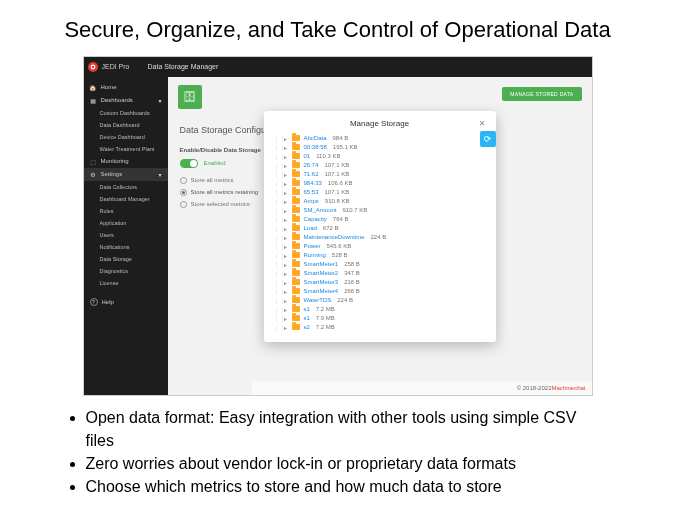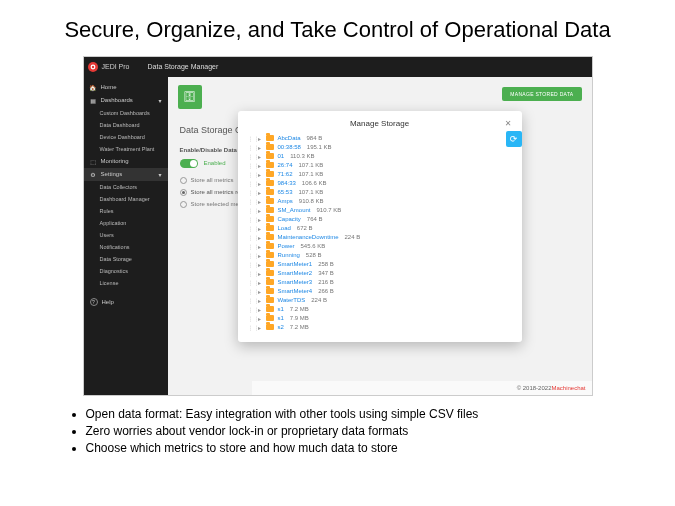--- a/index.html
+++ b/index.html
@@ -27,38 +27,38 @@
   .toggle-row { position: absolute; top: 82px; left: 12px; display: flex; align-items: center; gap: 6px; }
   .toggle { width: 18px; height: 9px; background: #4caf50; border-radius: 5px; position: relative; cursor: pointer; }
   .toggle::after { content: ""; position: absolute; top: 1px; left: 10px; width: 7px; height: 7px; background: #fff; border-radius: 50%; }
   .toggle-text { font-size: 6px; color: #4caf50; }
   .radio-row { position: absolute; left: 12px; display: flex; align-items: center; gap: 4px; font-size: 6px; color: #777; }
   .radio-row .r { width: 7px; height: 7px; border: 1px solid #999; border-radius: 50%; display: inline-block; position: relative; }
   .radio-row.sel .r::after { content: ""; position: absolute; top: 1px; left: 1px; width: 3px; height: 3px; background: #666; border-radius: 50%; }
   .radio-row.sel { color: #555; }
   .radio-row .tag { font-size: 5px; color: #aaa; margin-left: 2px; }
   
-  .modal { position: absolute; top: 34px; left: 50%; transform: translateX(-50%); width: 284px; background: #fff; box-shadow: 0 4px 14px rgba(0,0,0,.25); border-radius: 3px; padding: 8px 10px 10px; z-index: 5; }
+  .modal { position: absolute; top: 34px; left: 50%; transform: translateX(-50%); width: 232px; background: #fff; box-shadow: 0 4px 14px rgba(0,0,0,.25); border-radius: 3px; padding: 8px 10px 10px; z-index: 5; }
   .modal-head { display: flex; align-items: center; justify-content: center; position: relative; margin-bottom: 6px; }
   .modal-title { font-size: 8px; color: #333; }
   .modal-close { position: absolute; right: 0; top: 0; font-size: 8px; color: #888; cursor: pointer; }
   .modal-refresh { position: absolute; right: 0; top: 20px; width: 16px; height: 16px; background: #29b6f6; color: #fff; display: flex; align-items: center; justify-content: center; font-size: 9px; border-radius: 2px; cursor: pointer; }
   .tree { margin-top: 4px; }
   .tree-row { display: flex; align-items: center; gap: 3px; font-size: 6px; color: #444; padding: 1px 0; cursor: pointer; }
   .dots { color: #bbb; font-size: 6px; width: 6px; text-align: center; }
   .chev-sm { color: #999; font-size: 6px; width: 6px; text-align: center; }
   .folder { width: 8px; height: 6px; background: #ffa726; border-radius: 1px; position: relative; display: inline-block; }
   .folder::before { content: ""; position: absolute; top: -2px; left: 0; width: 4px; height: 2px; background: #ffa726; border-radius: 1px 1px 0 0; }
   .tree-row .name { color: #1e88e5; margin-left: 1px; }
   .tree-row .size { color: #777; margin-left: 3px; }
   
   .footer { position: absolute; bottom: 0; left: 84px; right: 0; height: 14px; background: #fafafa; display: flex; align-items: center; justify-content: flex-end; padding-right: 6px; font-size: 6px; color: #666; }
   .footer .brand-red { color: #e53935; }
   
-  .bullets { width: 540px; margin: 0 auto; font-size: 12px; line-height: 1.45; }
+  .bullets { width: 540px; margin: 0 auto; font-size: 16px; line-height: 1.45; }
   .bullets li { list-style: disc; margin-left: 18px; }
 </style>
 </head>
 <body>
 
 <div class="slide-title">Secure, Organize, and Take Control of Operational Data</div>
 
 <div class="screenshot-wrap">
 
   <div class="topbar">

